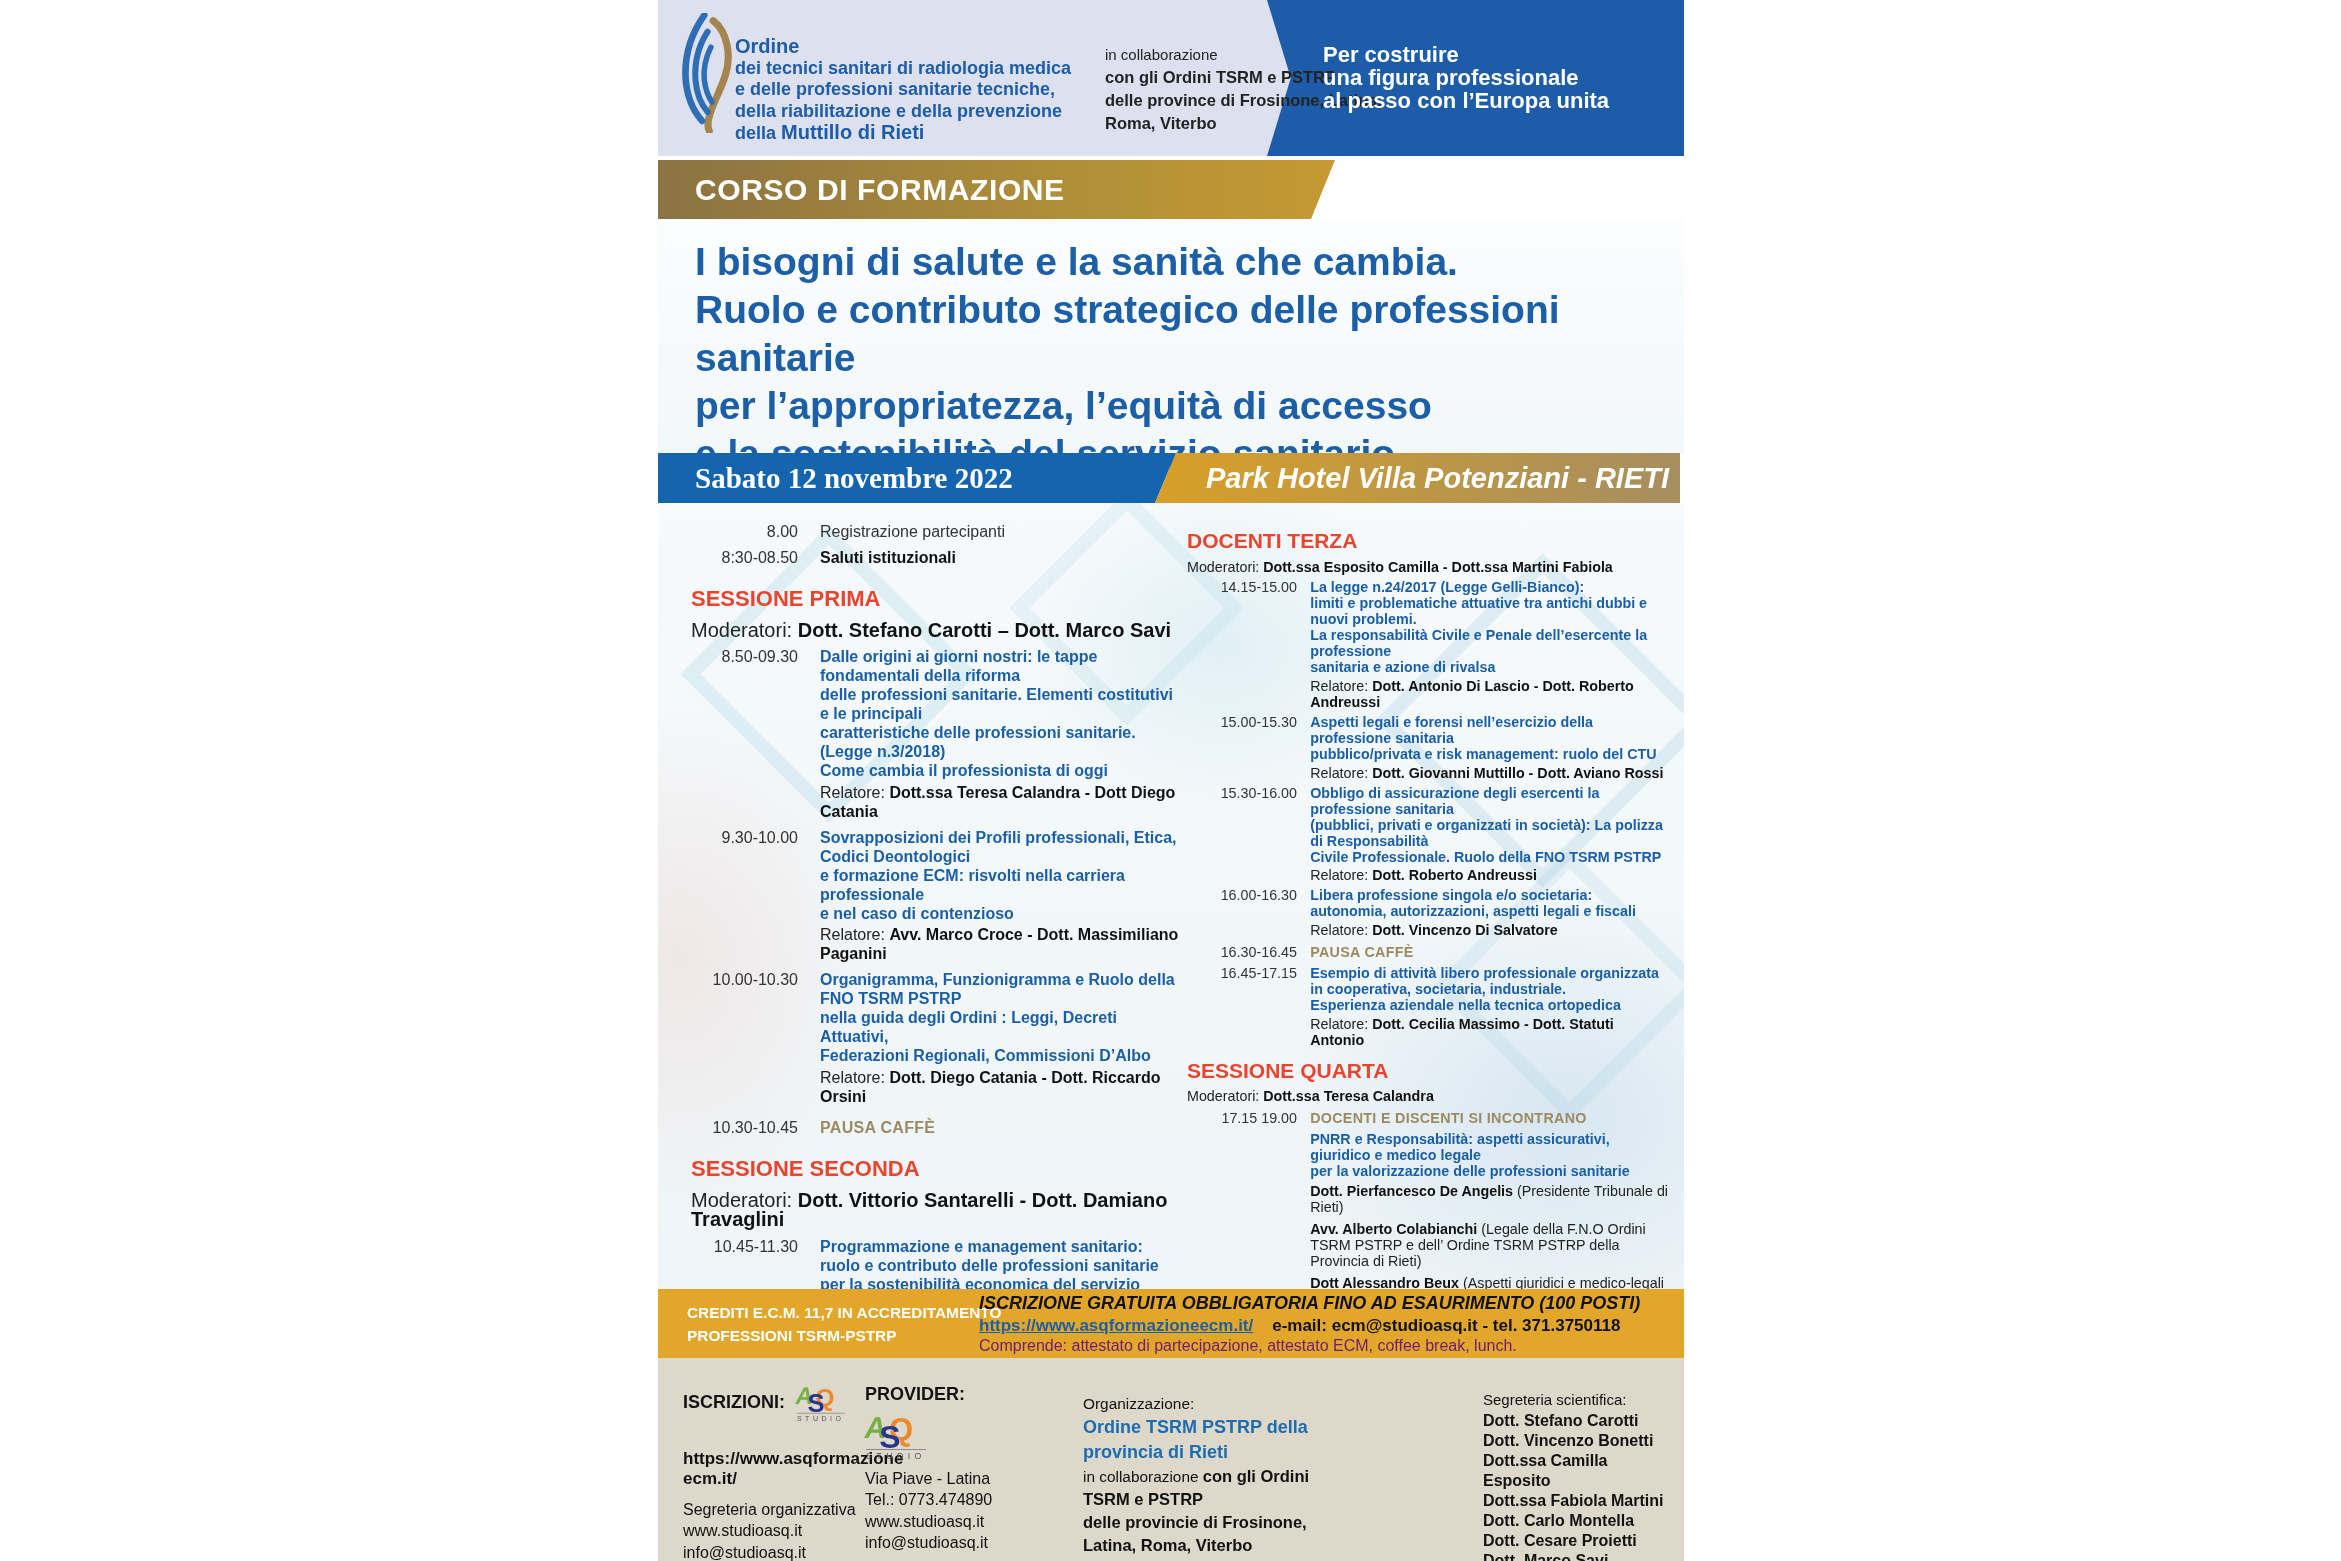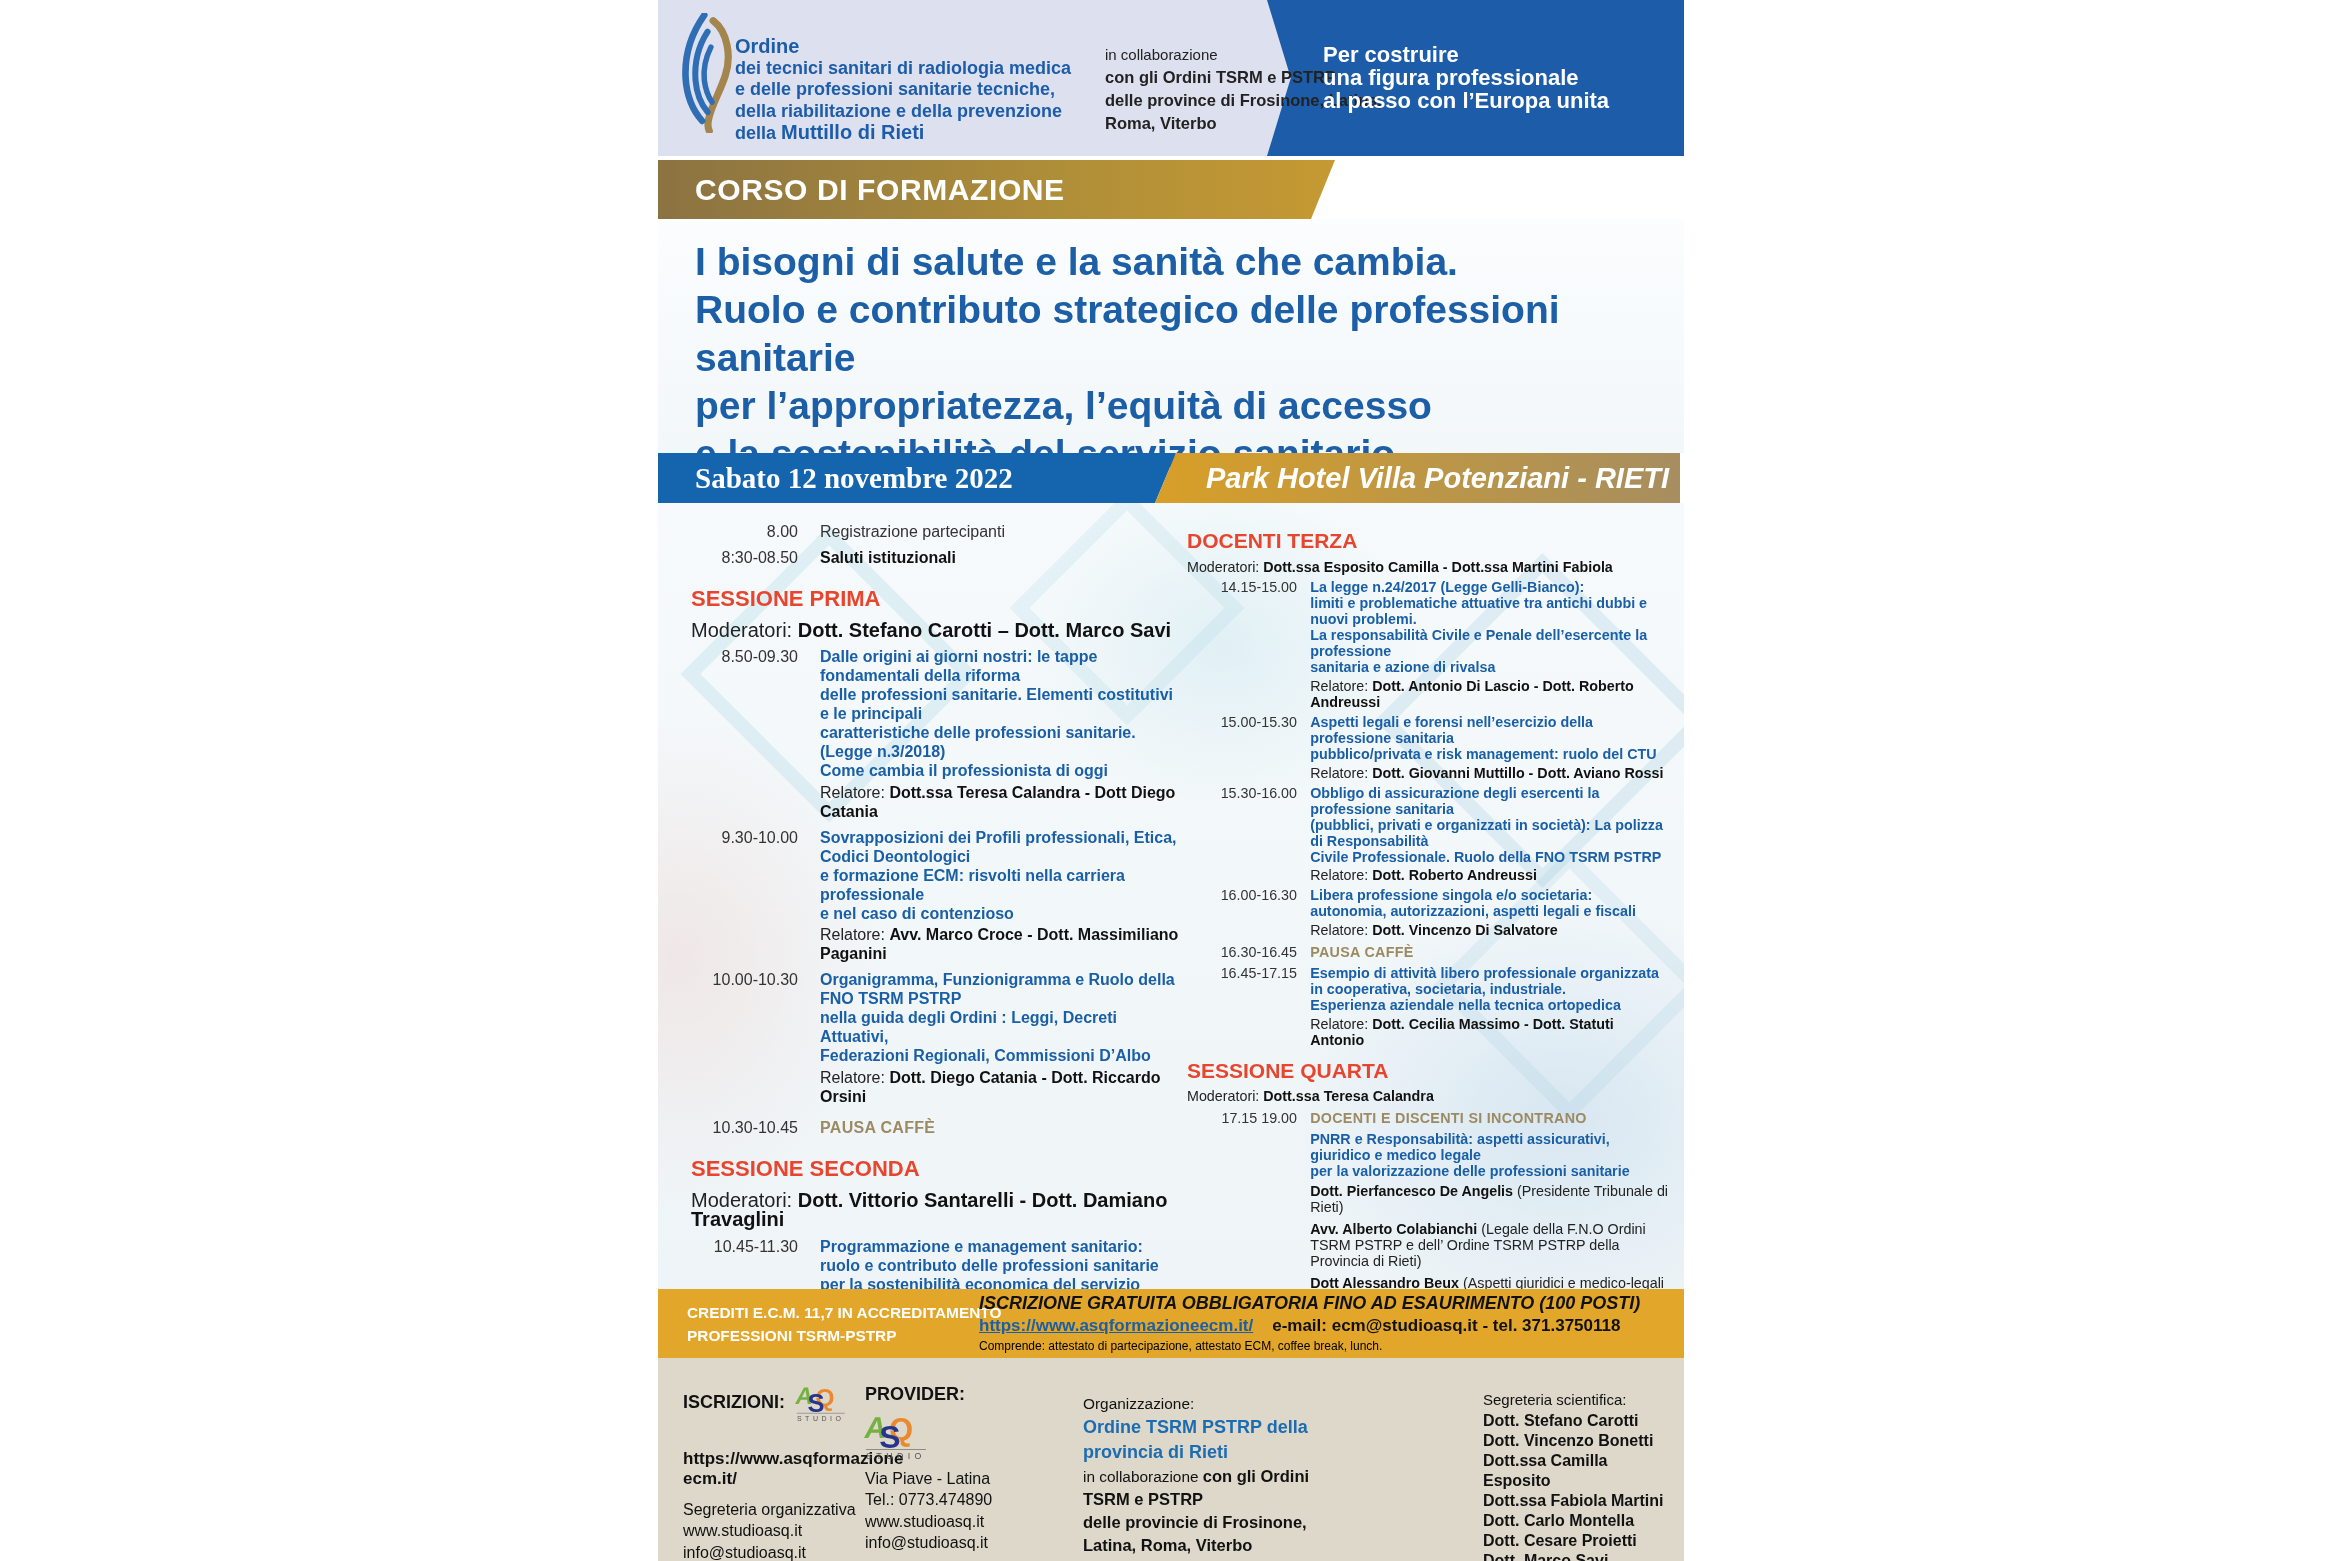--- a/index.html
+++ b/index.html
@@ -87,21 +87,21 @@
   .speaker b{color:#111;}
 
   
   .ecm{position:absolute;top:1289px;left:0;width:100%;height:69px;background:#e2a62b;}
   .ecm-left{position:absolute;left:29px;top:12px;color:#fff;font-weight:bold;
       font-size:15.4px;line-height:23px;}
   .ecm-right{position:absolute;left:321px;top:4.4px;}
   .ecm-head{font-size:18px;font-weight:bold;color:#111;line-height:21.5px;font-style:italic;}
   .ecm-line2{font-size:17px;line-height:21.5px;color:#111;font-weight:bold;}
   .ecm-url{color:#1b5fa6;text-decoration:underline;cursor:pointer;}
-  .ecm-note{font-size:12px;line-height:20px;color:#000000;font-weight:normal;}
+  .ecm-note{font-size:16px;line-height:20px;color:#701a75;font-weight:normal;}
 
   
   .footer{position:absolute;top:1358px;left:0;width:100%;height:204px;background:#ded8cb;}
   .fcol{position:absolute;color:#111;}
   .f1{left:25px;top:26.4px;width:182px;}
   .f1 .isc-label{font-size:18px;font-weight:bold;display:inline-block;vertical-align:top;margin-top:7.7px;}
   .f1 .isc-url{font-size:17px;font-weight:bold;margin-top:15.4px;cursor:pointer;}
   .f1 .seg{font-size:16px;line-height:21.5px;margin-top:10px;}
   .f2{left:207px;top:26.4px;width:143px;}
   .f2 .prov-label{font-size:18px;font-weight:bold;}

